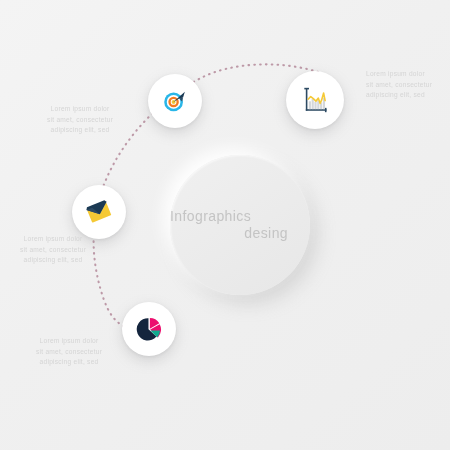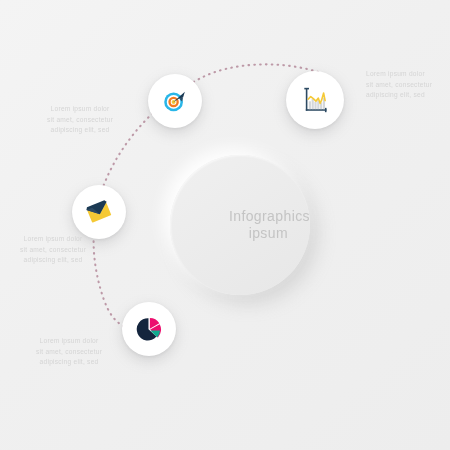--- a/index.html
+++ b/index.html
@@ -45,21 +45,21 @@
     width: 140px;
     height: 140px;
     border-radius: 50%;
     background: linear-gradient(145deg, #f0f0f0 0%, #ebebeb 55%, #e7e7e7 100%);
     box-shadow:
       -7px -7px 16px rgba(255,255,255,0.95),
       8px 9px 18px rgba(160,160,160,0.30),
       inset 1px 1px 2px rgba(255,255,255,0.6);
     display: flex;
     flex-direction: column;
-    align-items: flex-end;
+    align-items: flex-start;
     justify-content: center;
   }
   .center-title {
     font-size: 14px;
     color: #c4c4c4;
     letter-spacing: 0.4px;
     line-height: 1.25;
     text-align: center;
     white-space: nowrap;
   }
@@ -120,21 +120,21 @@
   <svg id="connector" viewBox="0 0 450 450" xmlns="http://www.w3.org/2000/svg">
     <path d="M 318 72
              C 280 60, 230 62, 199 79
              C 160 100, 123 138, 105 182
              C 88 224, 92 266, 104 300
              C 113 325, 127 330, 140 330"></path>
   </svg>
 
   <div class="center-disc">
     <div class="center-title">Infographics</div>
-    <div class="center-sub">ipsum</div>
+    <div class="center-sub">desing</div>
   </div>
 
   <div class="node" id="node-target">
     <span>
       <svg width="30" height="30" viewBox="0 0 32 32" xmlns="http://www.w3.org/2000/svg">
         <circle cx="14.5" cy="17" r="10" fill="#29b6e8"></circle>
         <circle cx="14.5" cy="17" r="7.3" fill="#ffffff"></circle>
         <circle cx="14.5" cy="17" r="5.6" fill="#f47b20"></circle>
         <circle cx="14.5" cy="17" r="3.1" fill="#ffffff"></circle>
         <circle cx="14.5" cy="17" r="2.1" fill="#f5c935"></circle>

